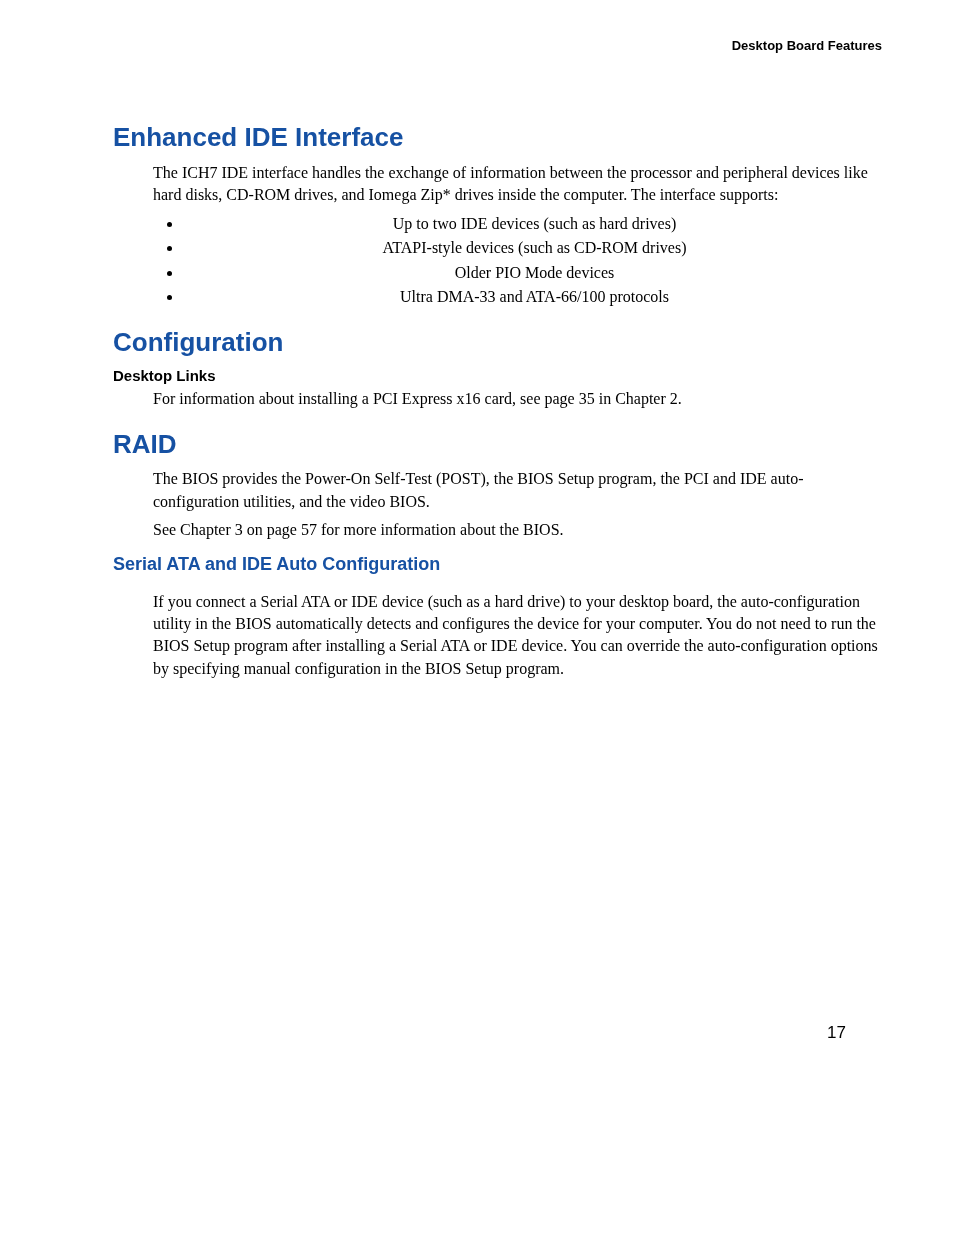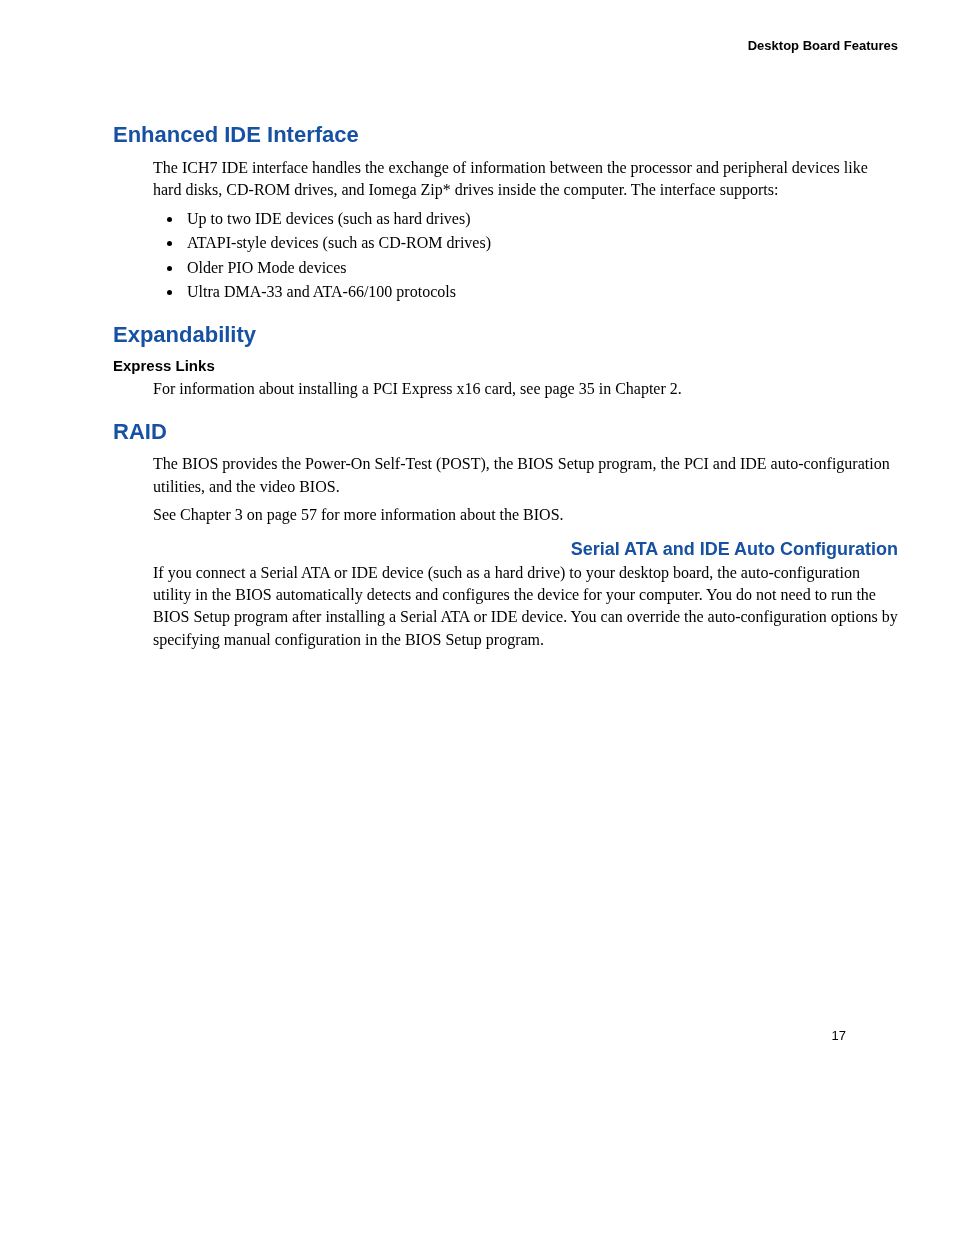--- a/index.html
+++ b/index.html
@@ -7,45 +7,44 @@
     padding: 0;
     background: #fff;
     font-family: "Times New Roman", Times, serif;
     color: #000;
   }
   .page {
     width: 954px;
     height: 1099px;
     position: relative;
     box-sizing: border-box;
-    padding: 38px 56px 0 113px;
+    padding: 38px 72px 0 113px;
   }
   .header {
     font-family: Arial, Helvetica, sans-serif;
     font-weight: bold;
     font-size: 13px;
     text-align: right;
     margin-bottom: 68px;
     color: #000;
   }
   h1.section {
     font-family: Arial, Helvetica, sans-serif;
     font-weight: bold;
     color: #1651a3;
-    font-size: 22px;
+    font-size: 26px;
     margin: 0 0 8px 0;
     line-height: 1.25;
   }
   h2.subsection {
     font-family: Arial, Helvetica, sans-serif;
     font-weight: bold;
     color: #1651a3;
     font-size: 18px;
-    margin: 12px 0 2px 0;
-    text-align: right;
+    margin: 12px 0 16px 0;
   }
   .subhead-black {
     font-family: Arial, Helvetica, sans-serif;
     font-weight: bold;
     font-size: 15px;
     margin: 8px 0 4px 0;
     color: #000;
   }
   p.body {
     font-size: 16px;
@@ -54,28 +53,29 @@
   }
   ul.bullets {
     margin: 2px 0 10px 40px;
     padding-left: 30px;
   }
   ul.bullets li {
     font-size: 16px;
     line-height: 1.45;
     padding-left: 4px;
     margin-bottom: 1px;
+    text-align: center;
   }
   .block { margin-bottom: 18px; }
   .pagenum {
     position: absolute;
     right: 108px;
     bottom: 56px;
     font-family: Arial, Helvetica, sans-serif;
-    font-size: 13px;
+    font-size: 17px;
   }
 </style>
 </head>
 <body>
 
 <div class="page">
 
   <div class="header">Desktop Board Features</div>
 
   <div class="block">
@@ -86,22 +86,22 @@
       <li>ATAPI-style devices (such as CD-ROM drives)</li>
       <li>Older PIO Mode devices</li>
       <li>Ultra DMA-33 and ATA-66/100 protocols</li>
     </ul>
   </div>
 
   <div class="block">
   </div>
 
   <div class="block">
-    <h1 class="section">Expandability</h1>
-    <div class="subhead-black">Express Links</div>
+    <h1 class="section">Configuration</h1>
+    <div class="subhead-black">Desktop Links</div>
     <p class="body">For information about installing a PCI Express x16 card, see page 35 in Chapter 2.</p>
   </div>
 
   <div class="block">
     <h1 class="section">RAID</h1>
     <p class="body">The BIOS provides the Power-On Self-Test (POST), the BIOS Setup program, the PCI and IDE auto-configuration utilities, and the video BIOS.</p>
     <p class="body">See Chapter 3 on page 57 for more information about the BIOS.</p>
 
     <h2 class="subsection">Serial ATA and IDE Auto Configuration</h2>
     <p class="body">If you connect a Serial ATA or IDE device (such as a hard drive) to your desktop board, the auto-configuration utility in the BIOS automatically detects and configures the device for your computer.  You do not need to run the BIOS Setup program after installing a Serial ATA or IDE device.  You can override the auto-configuration options by specifying manual configuration in the BIOS Setup program.</p>

